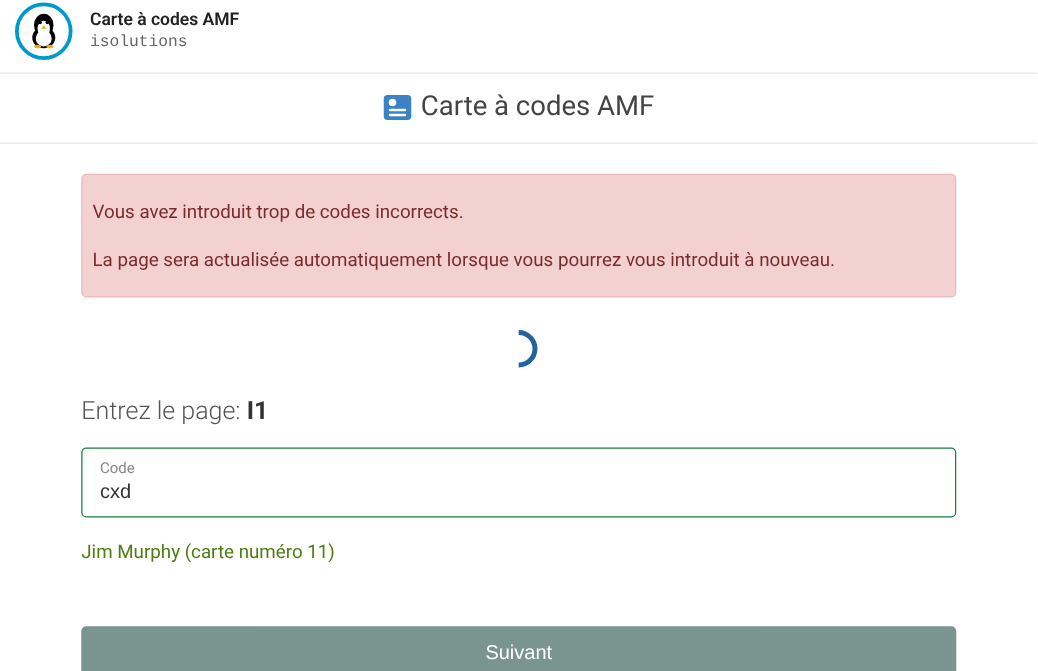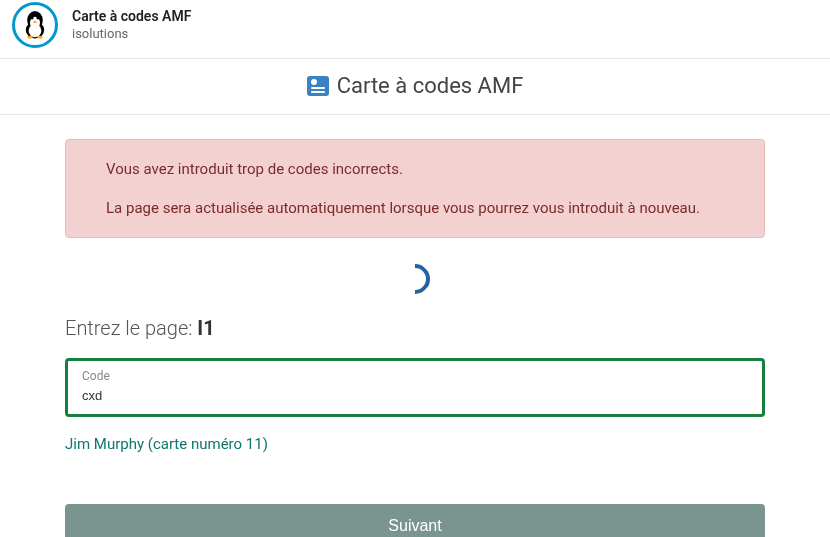--- a/index.html
+++ b/index.html
@@ -25,21 +25,21 @@
       border: 3px solid #0099cc;
       display: flex;
       align-items: center;
       justify-content: center;
       margin-right: 14px;
       flex-shrink: 0;
     }
     .avatar svg { width: 34px; height: 34px; }
     .header-text { display: flex; flex-direction: column; }
     .app-title { font-size: 14px; font-weight: 600; color: #222; line-height: 1.3; }
-    .app-subtitle { font-size: 13px; color: #666; line-height: 1.3; }
+    .app-subtitle { font-size: 13px; color: #666; line-height: 1.3; font-family: Liberation Mono, monospace; }
     .page-title {
       display: flex;
       align-items: center;
       justify-content: center;
       gap: 8px;
       font-size: 22px;
       font-weight: 400;
       color: #444;
       padding: 14px 0 16px 0;
       border-bottom: 1px solid #e5e5e5;
@@ -56,56 +56,56 @@
       gap: 2px;
       padding: 3px;
     }
     .card-icon .dot { width: 6px; height: 6px; border-radius: 50%; background: #fff; align-self: flex-start; margin-left: 1px; }
     .card-icon .line { width: 14px; height: 2px; background: #fff; border-radius: 1px; }
     .content { width: 700px; margin: 0 auto; padding-top: 24px; }
     .alert {
       background: #f3d1d1;
       border: 1px solid #e9b9bb;
       border-radius: 4px;
-      padding: 18px 40px;
+      padding: 18px 8px;
       color: #7a2c2c;
       font-size: 15px;
       line-height: 1.5;
     }
     .alert p + p { margin-top: 16px; }
     .spinner-wrap { display: flex; justify-content: center; padding: 26px 0 22px 0; }
     .spinner {
       width: 30px;
       height: 30px;
       border: 4px solid transparent;
       border-top-color: #2563a0;
       border-right-color: #2563a0;
       border-radius: 50%;
       transform: rotate(45deg);
       animation: spin 0.9s linear infinite;
     }
     @keyframes spin { to { transform: rotate(405deg); } }
     .prompt { font-size: 20px; font-weight: 300; color: #555; margin-bottom: 18px; }
     .prompt-code { color: #333; font-weight: 700; }
     .input-group {
-      border: 3px solid #15803d;
+      border: 1px solid #15803d;
       border-radius: 4px;
       padding: 8px 14px 10px 14px;
       margin-bottom: 18px;
     }
     .input-label { font-size: 12px; color: #888; margin-bottom: 2px; }
     .input-field {
       border: none;
       outline: none;
       width: 100%;
-      font-size: 13px;
+      font-size: 16px;
       color: #333;
       background: transparent;
     }
-    .card-info { font-size: 15px; color: #0f766e; margin-bottom: 18px; }
+    .card-info { font-size: 15px; color: #4d7c0f; margin-bottom: 18px; }
     .btn-next {
       width: 100%;
       background: #7a9590;
       color: #fff;
       border: none;
       border-radius: 4px;
       padding: 13px 4px;
       font-size: 16px;
       cursor: pointer;
       margin-top: 33px;

